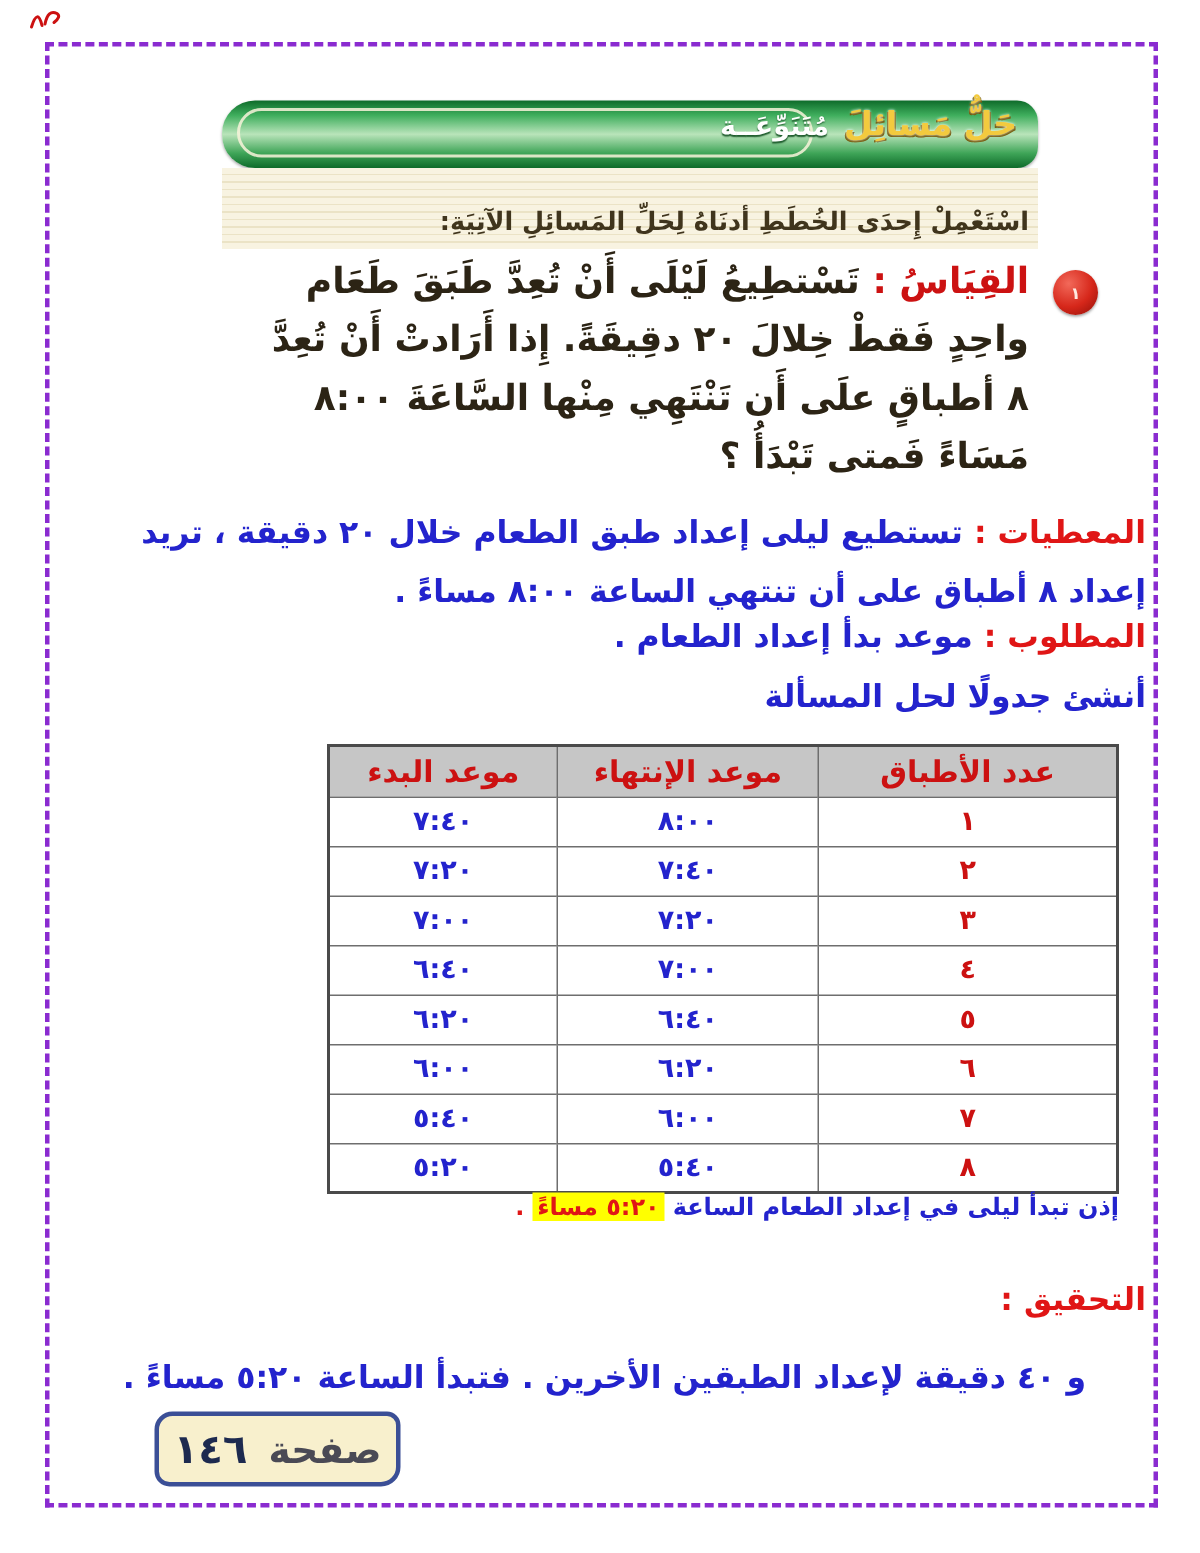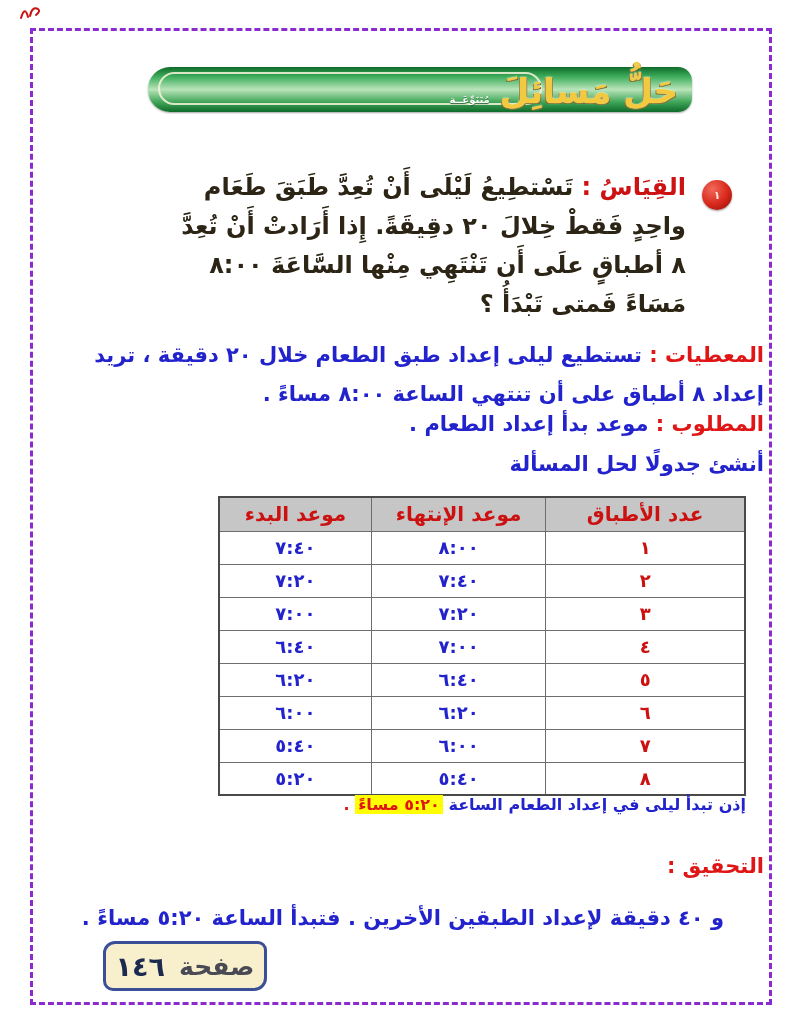--- a/index.html
+++ b/index.html
@@ -20,25 +20,25 @@
     position:absolute; left:148px; top:67px; width:544px; height:45px;
     background:linear-gradient(180deg,#0e6b2a 0%,#3fae5d 22%,#b9e4ba 50%,#3fa558 78%,#0e6b2a 100%);
     border-radius:22px 14px 14px 22px; box-shadow:0 1px 2px rgba(0,0,0,.35);
   }
   .banner-capsule {
     position:absolute; left:10px; top:5px; right:150px; bottom:7px;
     border:2px solid rgba(248,243,218,.85); border-radius:18px;
   }
   .banner-text { position:absolute; right:14px; top:4px; display:flex; align-items:baseline; gap:10px; direction:rtl; }
   .banner-title {
-    font-size:34px; font-weight:bold; color:#f3ca3e;
+    font-size:22px; font-weight:bold; color:#f3ca3e;
     text-shadow:0 0 2px #fff, 1px 1px 0 #6e5300, -1px 1px 0 #6e5300;
     text-align:center;
   }
-  .banner-subtitle { font-size:10px; font-weight:bold; color:#ffffff; text-shadow:0 1px 1px #1c5a2b; }
+  .banner-subtitle { font-size:18px; font-weight:bold; color:#ffffff; text-shadow:0 1px 1px #1c5a2b; }
   .scan-strip {
     position:absolute; left:148px; top:112px; width:544px; height:54px;
     background:repeating-linear-gradient(180deg,#f8f3e1 0px,#f8f3e1 4px,#ebe3c6 4px,#ebe3c6 5px);
   }
   .instruction {
     position:absolute; right:6px; bottom:8px; font-size:17px; font-weight:600;
     color:#40351d; direction:rtl;
   }
 
   
@@ -103,20 +103,23 @@
   <svg class="pen-mark" viewBox="0 0 26 22">
     <path d="M3 16 Q7 3 10 15 M12 14 Q14 4 20 7 Q23 9 18 13" stroke="#cc1111" stroke-width="2" fill="none" stroke-linecap="round"></path>
   </svg>
 
   <div class="banner">
     <div class="banner-capsule"></div>
     <div class="banner-text">
       <span class="banner-title">حَلُّ مَسائِلَ</span>
       <span class="banner-subtitle">مُتَنَوِّعَــة</span>
     </div>
+  </div>
+  <div class="scan-strip">
+    <div class="instruction">اسْتَعْمِلْ إِحدَى الخُطَطِ أدنَاهُ لِحَلِّ المَسائِلِ الآتِيَةِ:</div>
   </div>
 
   <div class="problem">
     <div class="problem-bullet">
       <span>١</span>
     </div>
     <div class="problem-lines">
       <div class="pline"><span class="q-label">القِيَاسُ :</span> <span>تَسْتطِيعُ لَيْلَى أَنْ تُعِدَّ طَبَقَ طَعَام</span></div>
       <div class="pline">واحِدٍ فَقطْ خِلالَ ٢٠ دقِيقَةً. إِذا أَرَادتْ أَنْ تُعِدَّ</div>
       <div class="pline">٨ أطباقٍ علَى أَن تَنْتَهِي مِنْها السَّاعَةَ ٨:٠٠</div>

